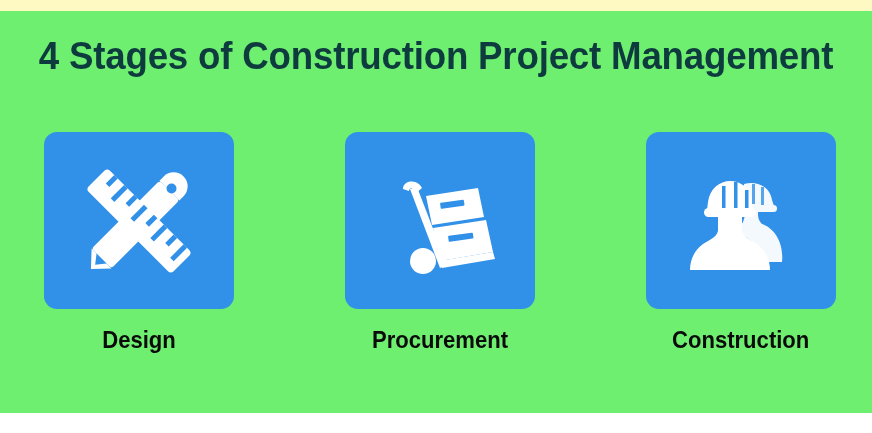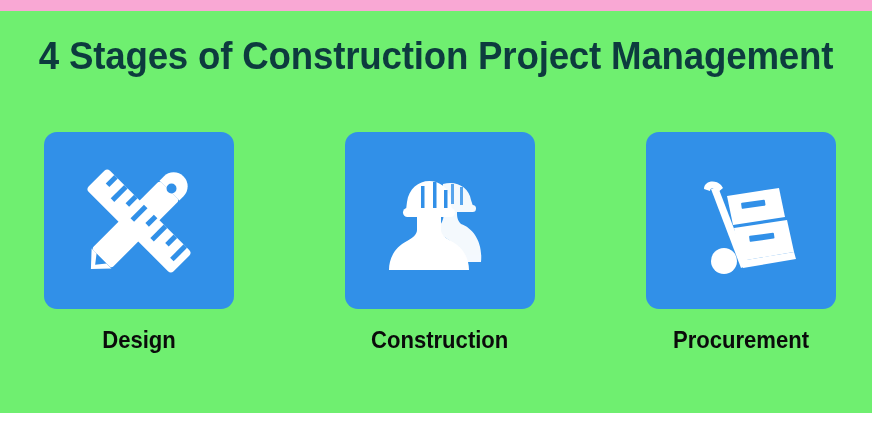--- a/index.html
+++ b/index.html
@@ -10,21 +10,21 @@
     height: 433px;
     background: #ffffff;
     font-family: "Liberation Sans", "DejaVu Sans", sans-serif;
     overflow: hidden;
   }
 
   #infographic {
     position: relative;
     width: 872px;
     height: 365px;
-    background: #f9a8d4;
+    background: #fef9c3;
   }
 
   .green-panel {
     position: absolute;
     left: 0;
     top: 11px;
     width: 872px;
     height: 402px;
     background: #6FEF70;
   }
@@ -138,20 +138,46 @@
           </g>
         </svg>
       </div>
       <div class="stage-label">Design</div>
     </div>
 
 
     <div class="stage">
       <div class="tile">
         <svg width="118" height="118" viewBox="0 0 118 118" aria-hidden="true">
+          <g fill="#FFFFFF">
+
+            <path d="M22 27 C22 19 33 17 39 23 L41 26 L35 31 L33 28 C31 25 28 26 28 29 Z"></path>
+            <path d="M29 27 L36 25 L66 103 L59 106 Z"></path>
+
+            <circle cx="42" cy="99" r="13"></circle>
+
+            <path d="M45 34 L97 26 L103 55 L51 63 Z"></path>
+
+            <path d="M52 66 L105 58 L112 90 L59 99 Z"></path>
+
+            <path d="M58 99 L112 90 L114 97 L61 106 Z"></path>
+          </g>
+          <g fill="#3190E8">
+
+            <rect x="59" y="41" width="24" height="6" rx="1" transform="rotate(-8 59 41)"></rect>
+            <rect x="67" y="74" width="25" height="6" rx="1" transform="rotate(-8 67 74)"></rect>
+          </g>
+        </svg>
+      </div>
+      <div class="stage-label">Procurement</div>
+    </div>
+
+    <div class="stage">
+      <div class="tile">
+        <svg width="118" height="118" viewBox="0 0 118 118" aria-hidden="true">
 
           <g fill="#FFFFFF" opacity="0.95">
             <path d="M62 22 C75 18 88 25 90 38 L92 44 L58 44 L60 38 Z"></path>
             <rect x="55" y="43" width="40" height="7" rx="3.5"></rect>
             <path d="M63 50 C63 60 58 66 52 70 C66 74 78 84 80 100 L100 100 C102 80 92 66 80 62 C76 58 76 54 76 50 Z"></path>
           </g>
 
           <g fill="#3190E8" opacity="0.8">
             <rect x="70" y="22" width="3" height="20"></rect>
             <rect x="79" y="25" width="3" height="18"></rect>
@@ -166,40 +192,14 @@
           <g fill="#3190E8">
             <rect x="40" y="24" width="3.5" height="22"></rect>
             <rect x="52" y="20" width="3.5" height="26"></rect>
             <rect x="63" y="28" width="3.5" height="18"></rect>
           </g>
         </svg>
       </div>
       <div class="stage-label">Construction</div>
     </div>
 
-    <div class="stage">
-      <div class="tile">
-        <svg width="118" height="118" viewBox="0 0 118 118" aria-hidden="true">
-          <g fill="#FFFFFF">
-
-            <path d="M22 27 C22 19 33 17 39 23 L41 26 L35 31 L33 28 C31 25 28 26 28 29 Z"></path>
-            <path d="M29 27 L36 25 L66 103 L59 106 Z"></path>
-
-            <circle cx="42" cy="99" r="13"></circle>
-
-            <path d="M45 34 L97 26 L103 55 L51 63 Z"></path>
-
-            <path d="M52 66 L105 58 L112 90 L59 99 Z"></path>
-
-            <path d="M58 99 L112 90 L114 97 L61 106 Z"></path>
-          </g>
-          <g fill="#3190E8">
-
-            <rect x="59" y="41" width="24" height="6" rx="1" transform="rotate(-8 59 41)"></rect>
-            <rect x="67" y="74" width="25" height="6" rx="1" transform="rotate(-8 67 74)"></rect>
-          </g>
-        </svg>
-      </div>
-      <div class="stage-label">Procurement</div>
-    </div>
-
   </div>
 </div>
 
 </body></html>

